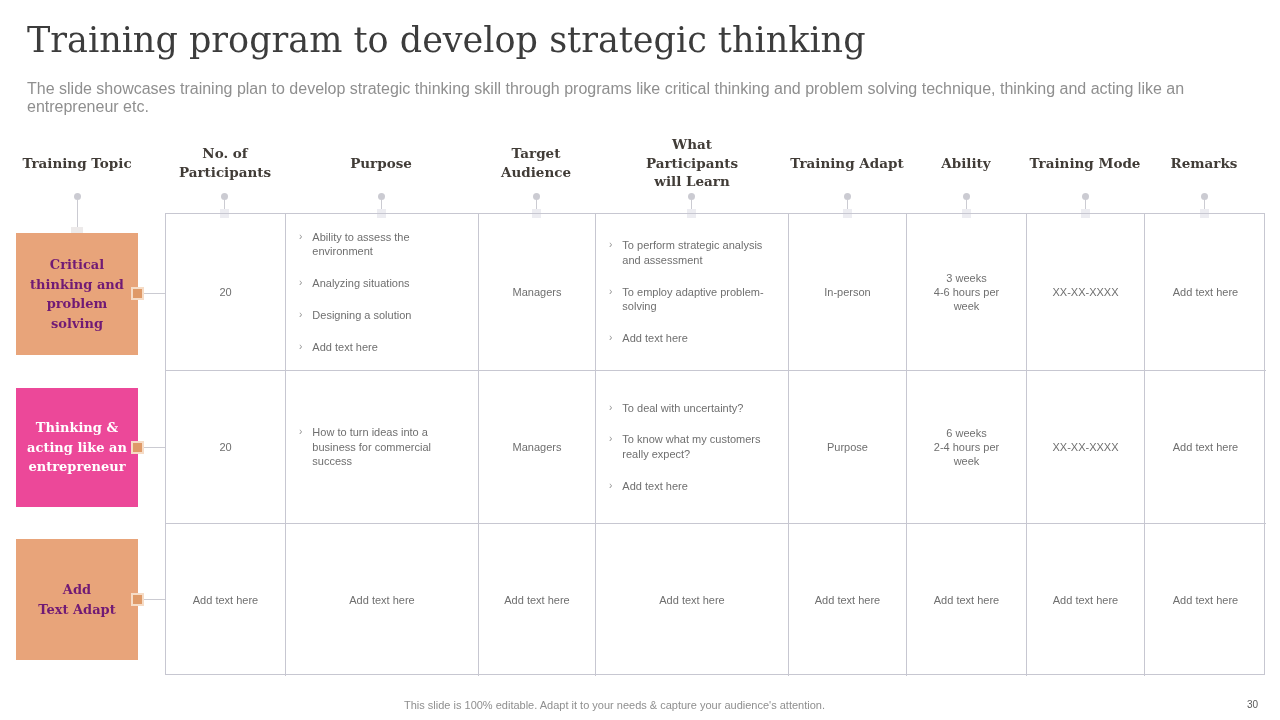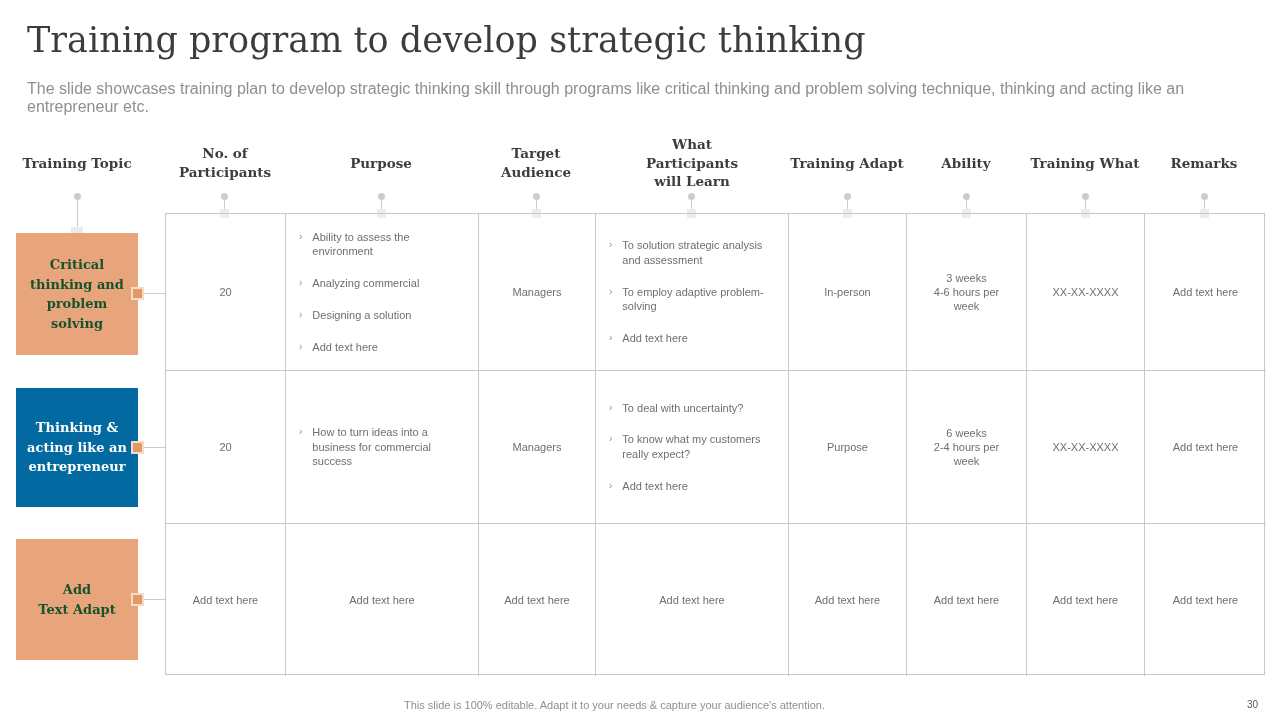--- a/index.html
+++ b/index.html
@@ -27,22 +27,22 @@
   .vline { position:absolute; width:1px; background:#cbcbd2; }
   .hline { position:absolute; height:1px; background:#cbcbd2; }
   .sq { position:absolute; width:9px; height:9px; background:#ececf1; }
   .sq-big { position:absolute; width:12px; height:12px; background:#edeaea; }
   .topic-box {
     position:absolute; left:16px; width:122px;
     display:flex; align-items:center; justify-content:center; text-align:center;
     font-family:"DejaVu Serif", serif; font-weight:700; font-size:13px;
     line-height:1.5; padding:8px; white-space:pre-line;
   }
-  .box-orange { background:#e8a47a; color:#14532d; }
-  .box-purple { background:#0369a1; color:#ffffff; }
+  .box-orange { background:#e8a47a; color:#701a75; }
+  .box-purple { background:#ec4899; color:#ffffff; }
   .box-sq {
     position:absolute; width:13px; height:13px; left:131px;
     background:#df9a68; border:2px solid #f6dcc6;
   }
   .grid {
     position:absolute; left:165px; top:213px; width:1100px; height:462px;
     display:grid;
     grid-template-columns:120px 193px 117px 193px 118px 120px 118px 121px;
     grid-template-rows:157px 153px 152px;
     border:1px solid #c7c7d1;
@@ -74,21 +74,21 @@
   <h1 class="title">Training program to develop strategic thinking</h1>
   <p class="subtitle">The slide showcases training plan to develop strategic thinking skill through programs like critical thinking and problem solving technique, thinking and acting like an entrepreneur etc.</p>
 
   <div class="col-hdr" style="left:12px;width:130px;">Training Topic</div>
   <div class="col-hdr" style="left:166px;width:118px;">No. of Participants</div>
   <div class="col-hdr" style="left:321px;width:120px;">Purpose</div>
   <div class="col-hdr" style="left:476px;width:120px;">Target Audience</div>
   <div class="col-hdr" style="left:632px;width:120px;">What Participants will Learn</div>
   <div class="col-hdr" style="left:787px;width:120px;">Training Adapt</div>
   <div class="col-hdr" style="left:906px;width:120px;">Ability</div>
-  <div class="col-hdr" style="left:1025px;width:120px;">Training What</div>
+  <div class="col-hdr" style="left:1025px;width:120px;">Training Mode</div>
   <div class="col-hdr" style="left:1144px;width:120px;">Remarks</div>
 
   <div class="dot" style="left:74px;top:193px;"></div>
   <div class="vline" style="left:77px;top:200px;height:33px;"></div>
   <div class="sq-big" style="left:71px;top:227px;"></div>
 
   <div class="dot" style="left:221px;top:193px;"></div>
   <div class="vline" style="left:224px;top:200px;height:14px;"></div>
   <div class="sq" style="left:220px;top:209px;"></div>
 
@@ -138,29 +138,29 @@
   </div>
   <div class="box-sq" style="top:593px;"></div>
   <div class="hline" style="left:144px;top:599px;width:21px;"></div>
 
   <div class="grid">
 
     <div class="cell">20</div>
     <div class="cell bullets-cell">
       <ul class="bullets">
         <li><span class="bm">›</span><span>Ability to assess the environment</span></li>
-        <li><span class="bm">›</span><span>Analyzing commercial</span></li>
+        <li><span class="bm">›</span><span>Analyzing situations</span></li>
         <li><span class="bm">›</span><span>Designing a solution</span></li>
         <li><span class="bm">›</span><span>Add text here</span></li>
       </ul>
     </div>
     <div class="cell">Managers</div>
     <div class="cell bullets-cell">
       <ul class="bullets">
-        <li><span class="bm">›</span><span>To solution strategic analysis and assessment</span></li>
+        <li><span class="bm">›</span><span>To perform strategic analysis and assessment</span></li>
         <li><span class="bm">›</span><span>To employ adaptive problem-solving</span></li>
         <li><span class="bm">›</span><span>Add text here</span></li>
       </ul>
     </div>
     <div class="cell">In-person</div>
     <div class="cell narrow">3 weeks
 4-6 hours per week</div>
     <div class="cell">XX-XX-XXXX</div>
     <div class="cell last-col">Add text here</div>
 

